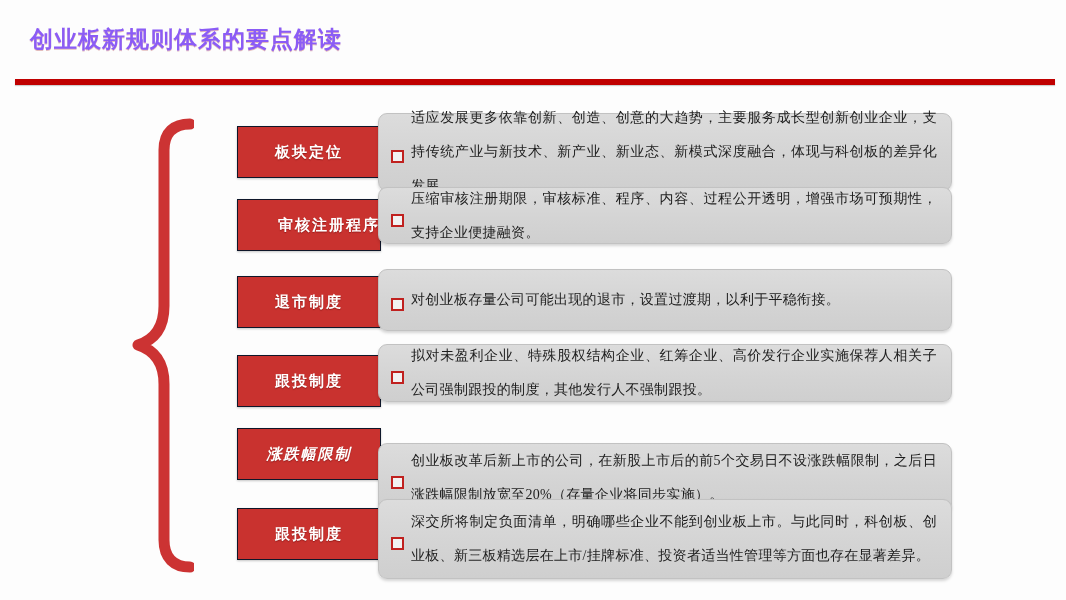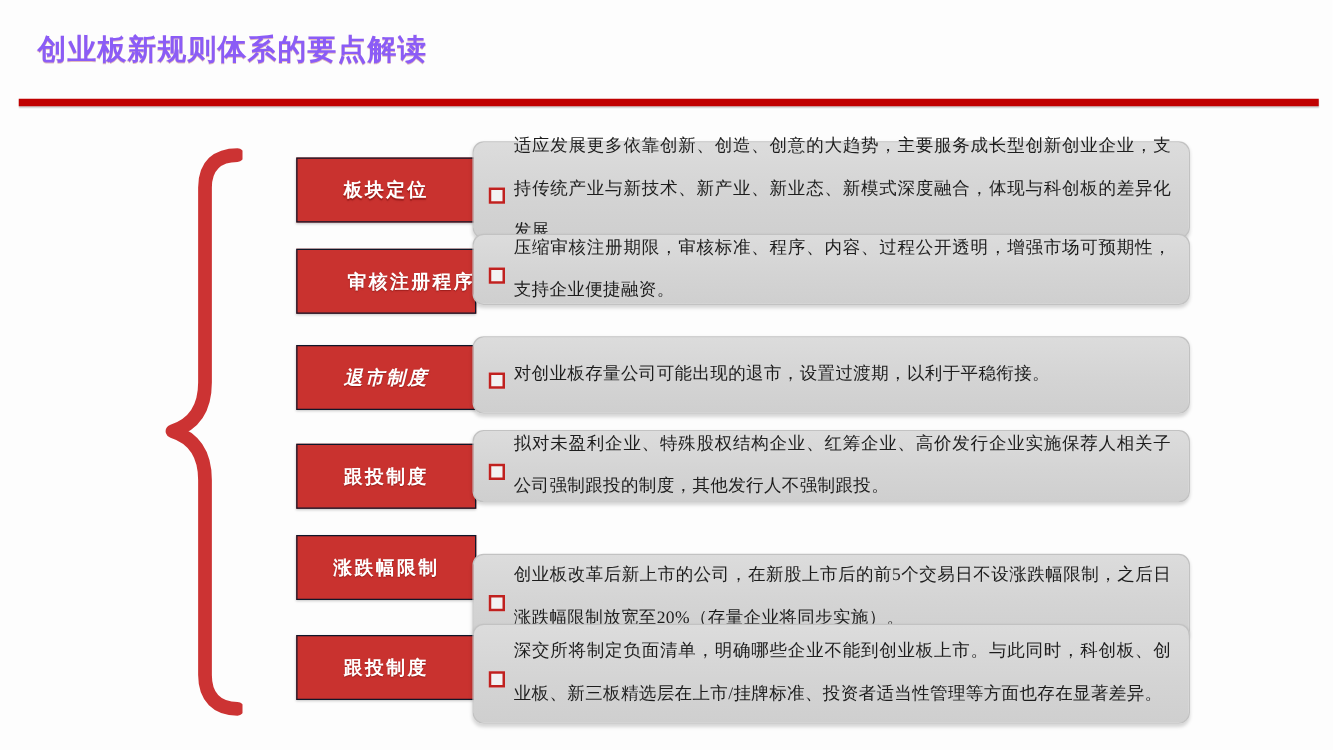--- a/index.html
+++ b/index.html
@@ -152,39 +152,39 @@
       </div>
       <div class="label-box" style="top: 199px; height: 52px; justify-content: flex-end;">
         <span class="label-text">审核注册程序</span>
       </div>
       <div class="content-box" style="top: 187px; height: 57px;">
         <div class="bullet-line">
           <span class="bullet-mark"></span>
           <span class="bullet-text">压缩审核注册期限，审核标准、程序、内容、过程公开透明，增强市场可预期性，支持企业便捷融资。</span>
         </div>
       </div>
-      <div class="label-box" style="top: 276px; height: 52px; font-style: italic;">
+      <div class="label-box" style="top: 276px; height: 52px;">
         <span class="label-text">退市制度</span>
       </div>
       <div class="content-box" style="top: 269px; height: 62px;">
         <div class="bullet-line">
           <span class="bullet-mark"></span>
           <span class="bullet-text">对创业板存量公司可能出现的退市，设置过渡期，以利于平稳衔接。</span>
         </div>
       </div>
       <div class="label-box" style="top: 355px; height: 52px;">
         <span class="label-text">跟投制度</span>
       </div>
       <div class="content-box" style="top: 344px; height: 58px;">
         <div class="bullet-line">
           <span class="bullet-mark"></span>
           <span class="bullet-text">拟对未盈利企业、特殊股权结构企业、红筹企业、高价发行企业实施保荐人相关子公司强制跟投的制度，其他发行人不强制跟投。</span>
         </div>
       </div>
-      <div class="label-box" style="top: 428px; height: 52px;">
+      <div class="label-box" style="top: 428px; height: 52px; font-style: italic;">
         <span class="label-text">涨跌幅限制</span>
       </div>
       <div class="content-box" style="top: 443px; height: 70px;">
         <div class="bullet-line">
           <span class="bullet-mark"></span>
           <span class="bullet-text">创业板改革后新上市的公司，在新股上市后的前5个交易日不设涨跌幅限制，之后日涨跌幅限制放宽至20%（存量企业将同步实施）。</span>
         </div>
       </div>
       <div class="label-box" style="top: 508px; height: 52px;">
         <span class="label-text">跟投制度</span>

